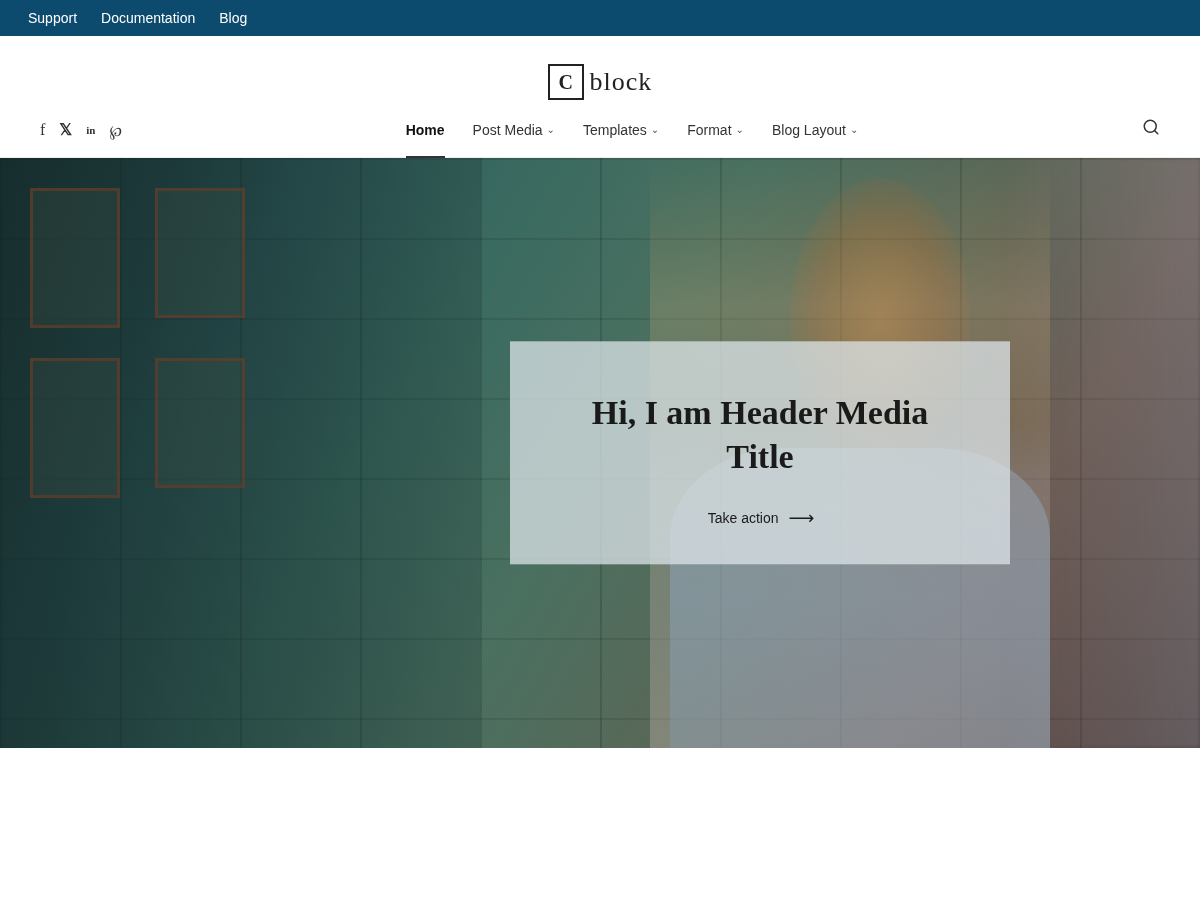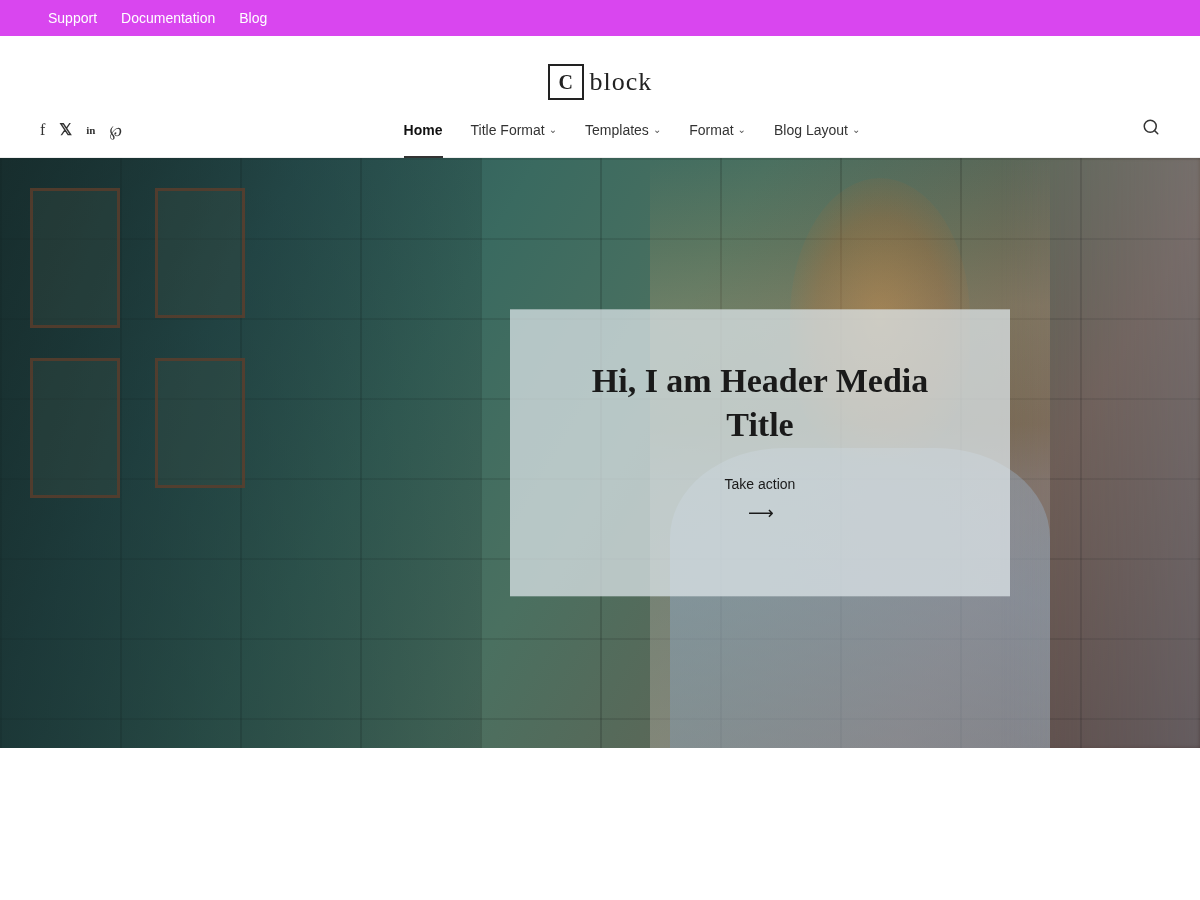--- a/index.html
+++ b/index.html
@@ -1,22 +1,22 @@
 <!DOCTYPE html>
 <html><head>
   <meta charset="utf-8">
   <style>
     * { margin: 0; padding: 0; box-sizing: border-box; }
     body { font-family: Georgia, 'Times New Roman', serif; background: #fff; width: 1200px; min-height: 900px; overflow-x: hidden; }
 
     
     .top-bar {
-      background: #d946ef;
+      background: #0c4a6e;
       color: #fff;
-      padding: 10px 48px;
+      padding: 10px 28px;
       display: flex;
       align-items: center;
       gap: 24px;
       text-align: right;
     }
     .top-bar a {
       color: #fff;
       text-decoration: none;
       font-size: 14px;
       font-family: Arial, sans-serif;
@@ -254,21 +254,21 @@
     }
 
     
     .hero-content-box {
       position: absolute;
       left: 50%;
       top: 50%;
       transform: translate(-18%, -50%);
       width: 500px;
       background: rgba(220, 228, 232, 0.75);
-      padding: 50px 48px 72px;
+      padding: 50px 48px 35px;
       text-align: center;
     }
     .hero-title {
       font-family: Georgia, serif;
       font-size: 34px;
       font-weight: bold;
       color: #1a1a1a;
       margin-bottom: 28px;
       line-height: 1.3;
     }
@@ -281,21 +281,20 @@
     }
     .hero-cta {
       display: inline-flex;
       align-items: center;
       gap: 10px;
       font-family: Arial, sans-serif;
       font-size: 14px;
       color: #1a1a1a;
       text-decoration: none;
       cursor: pointer;
-      flex-direction: column;
     }
     .hero-arrow {
       font-size: 18px;
       letter-spacing: -2px;
     }
   </style>
 </head>
 <body>
 
 <div class="top-bar">
@@ -319,21 +318,21 @@
     <span class="social-icon" style="font-size:11px;font-weight:bold;">in</span>
     <span class="social-icon" style="font-size:15px;">℘</span>
   </div>
 
   <ul class="nav-menu">
     <li class="nav-item active">
       <a>Home</a>
     </li>
     <li class="nav-item">
       <a>
-        <span>Title Format</span>
+        <span>Post Media</span>
         <span class="chevron">⌄</span>
       </a>
     </li>
     <li class="nav-item">
       <a>
         <span>Templates</span>
         <span class="chevron">⌄</span>
       </a>
     </li>
     <li class="nav-item">

